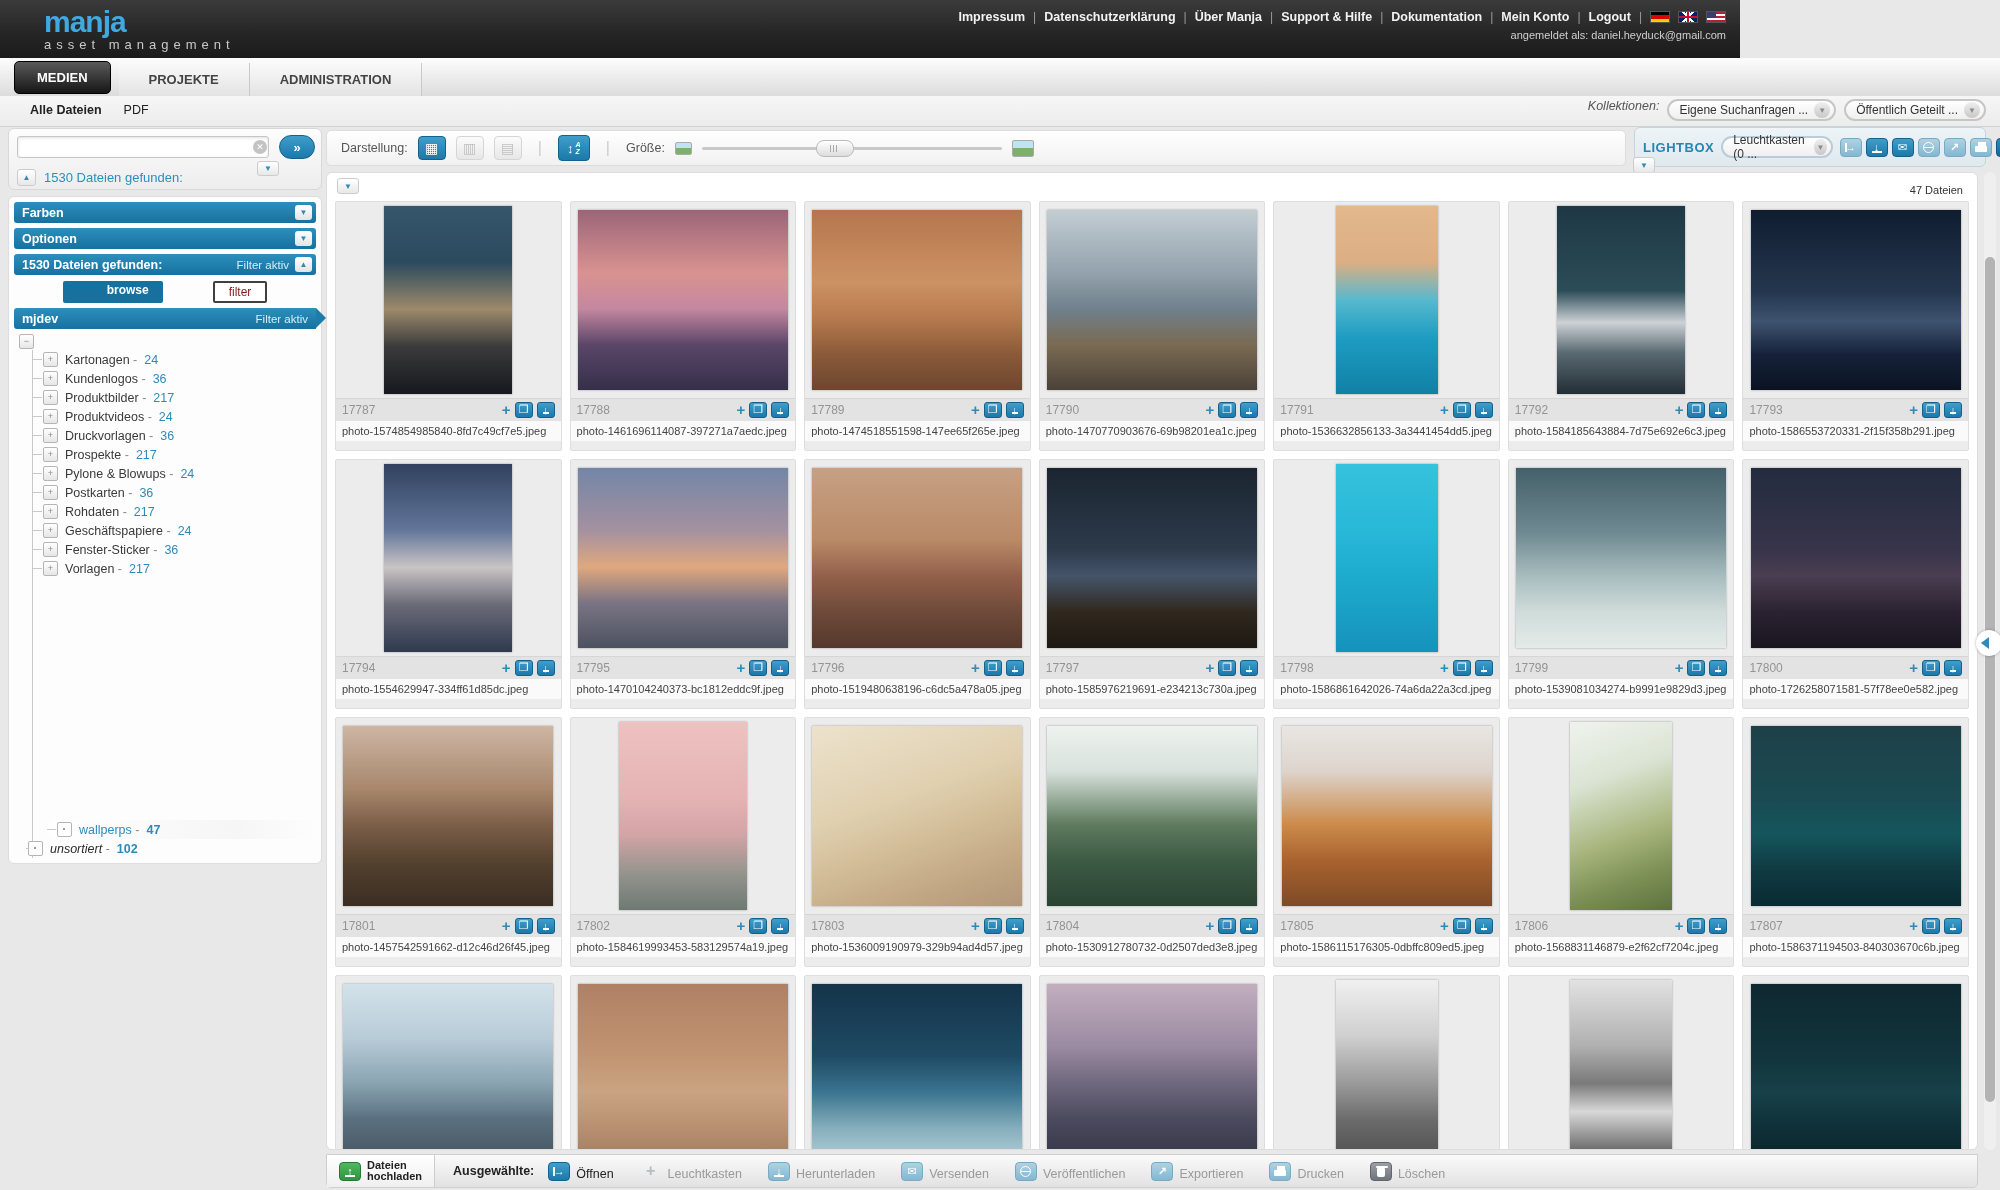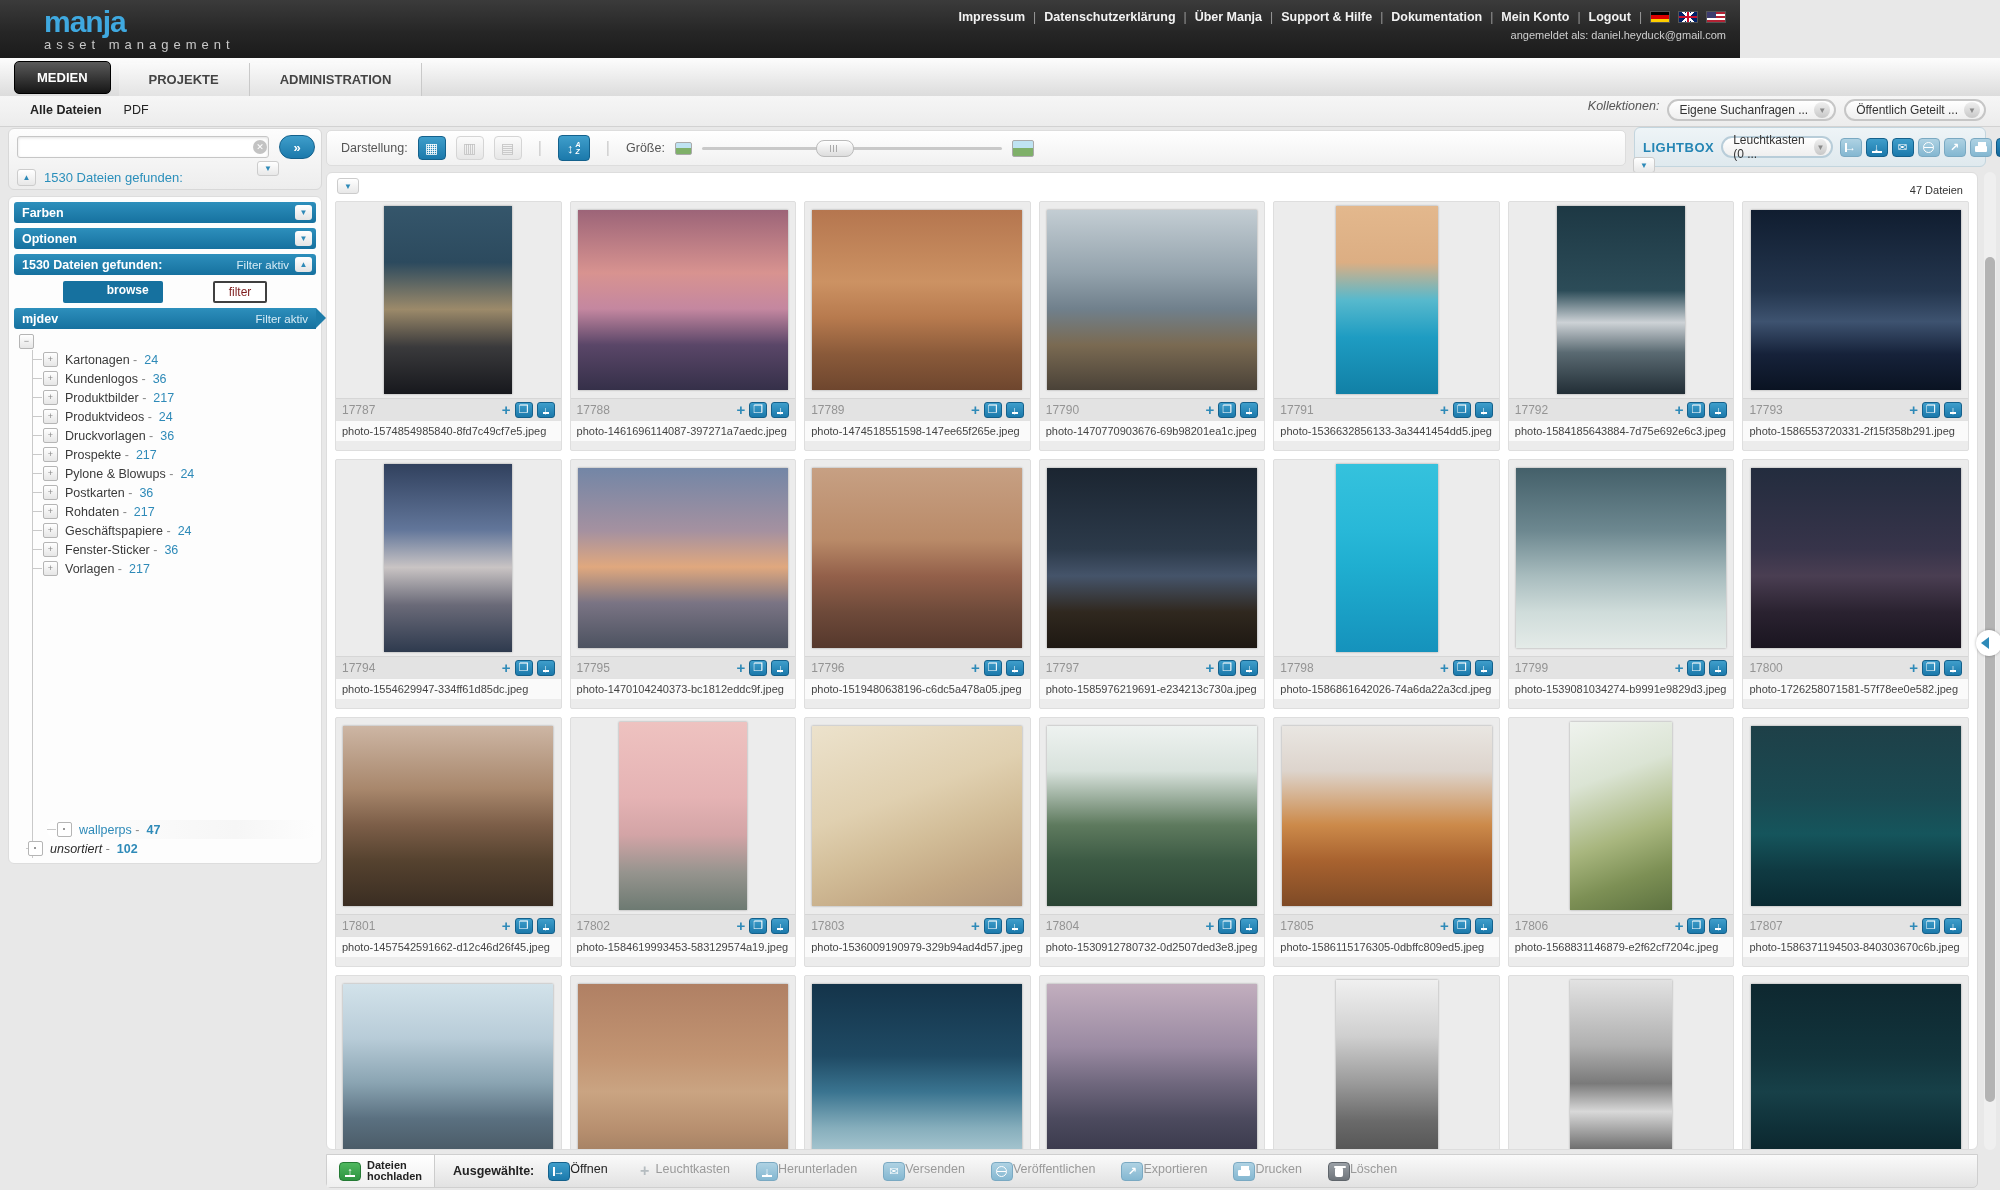--- a/index.html
+++ b/index.html
@@ -193,21 +193,21 @@
     box-shadow:0 0 3px rgba(0,0,0,.3);display:flex;align-items:center;justify-content:center;cursor:pointer;z-index:5;}
   .edge-tab::before{content:"";border-top:6px solid transparent;border-bottom:6px solid transparent;border-right:8px solid #2e8ab8;margin-right:8px;}
   
   .bbar{position:absolute;left:326px;top:1154px;width:1652px;height:34px;box-sizing:border-box;
     background:linear-gradient(180deg,#fafafa,#e2e2e2);border:1px solid #cfcfcf;border-radius:0 0 5px 5px;
     display:flex;align-items:center;}
   .bb-upload{display:flex;align-items:center;gap:6px;background:linear-gradient(180deg,#fff,#efefef);
     height:100%;padding:0 12px;border-right:1px solid #ccc;cursor:pointer;box-sizing:border-box;}
   .bb-upload .lbl{font-size:11px;font-weight:bold;color:#222;line-height:11px;}
   .bb-selected{font-weight:bold;color:#222;font-size:12.5px;margin:0 14px 0 18px;}
-  .bb-item{display:flex;align-items:flex-start;gap:0;margin-right:26px;cursor:pointer;}
+  .bb-item{display:flex;align-items:flex-end;gap:6px;margin-right:26px;cursor:pointer;}
   .bb-label{font-size:12.5px;color:#9a9a9a;}
   .bb-item.enabled .bb-label{color:#222;}
 </style>
 </head>
 <body>
 
 <div class="hdr" data-name="app-header">
   <div class="logo" data-name="manja-logo">
     <div class="logo-word" data-name="logo-wordmark">manja</div>
     <div class="logo-sub" data-name="logo-subtitle">asset management</div>

